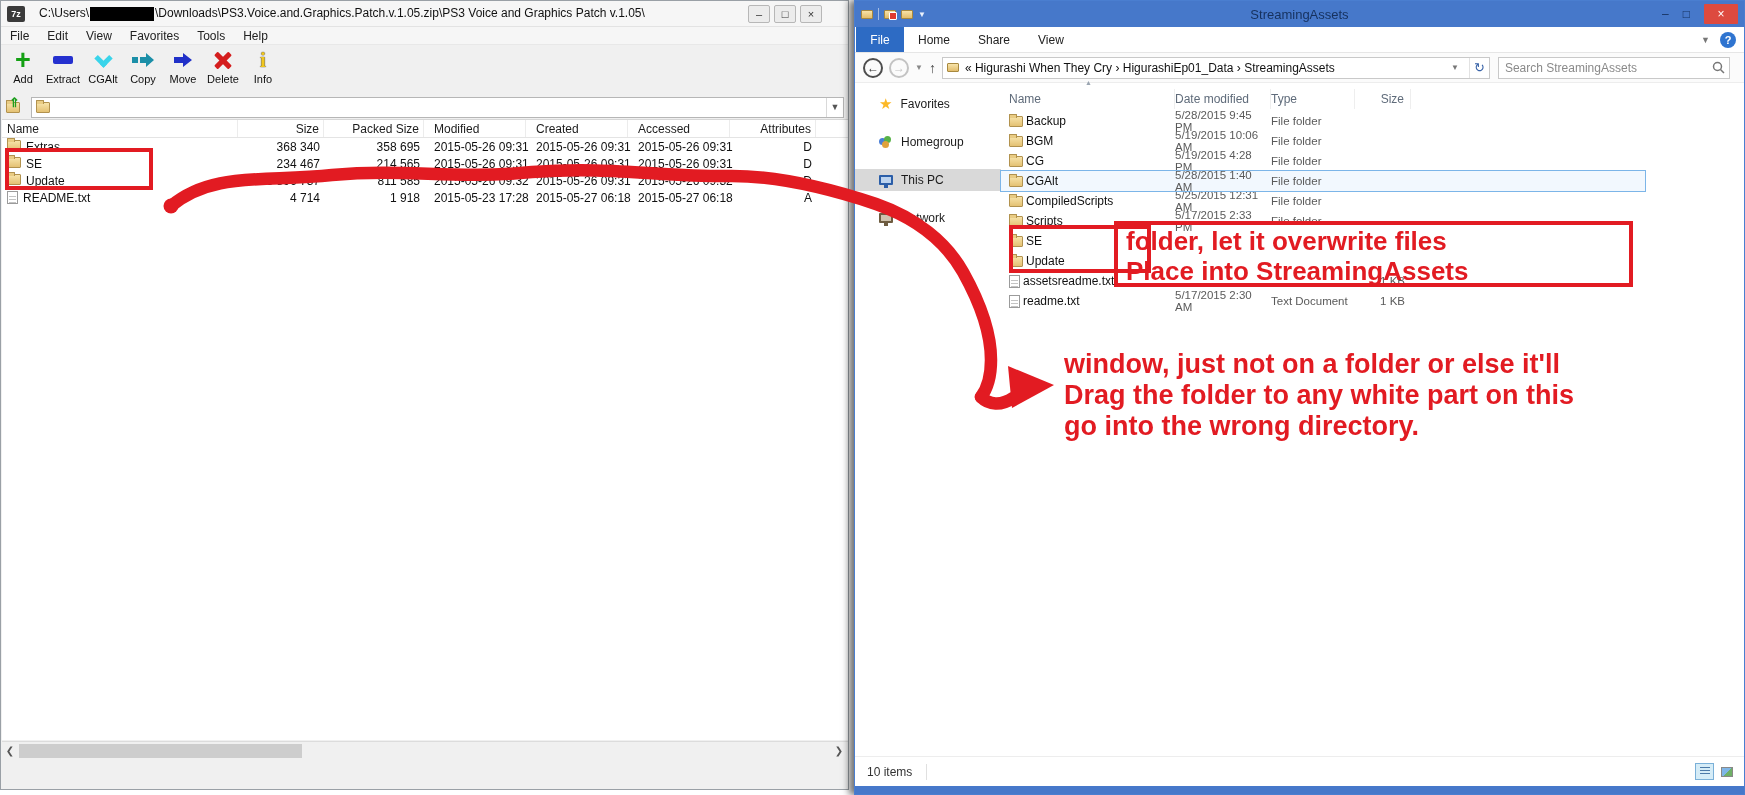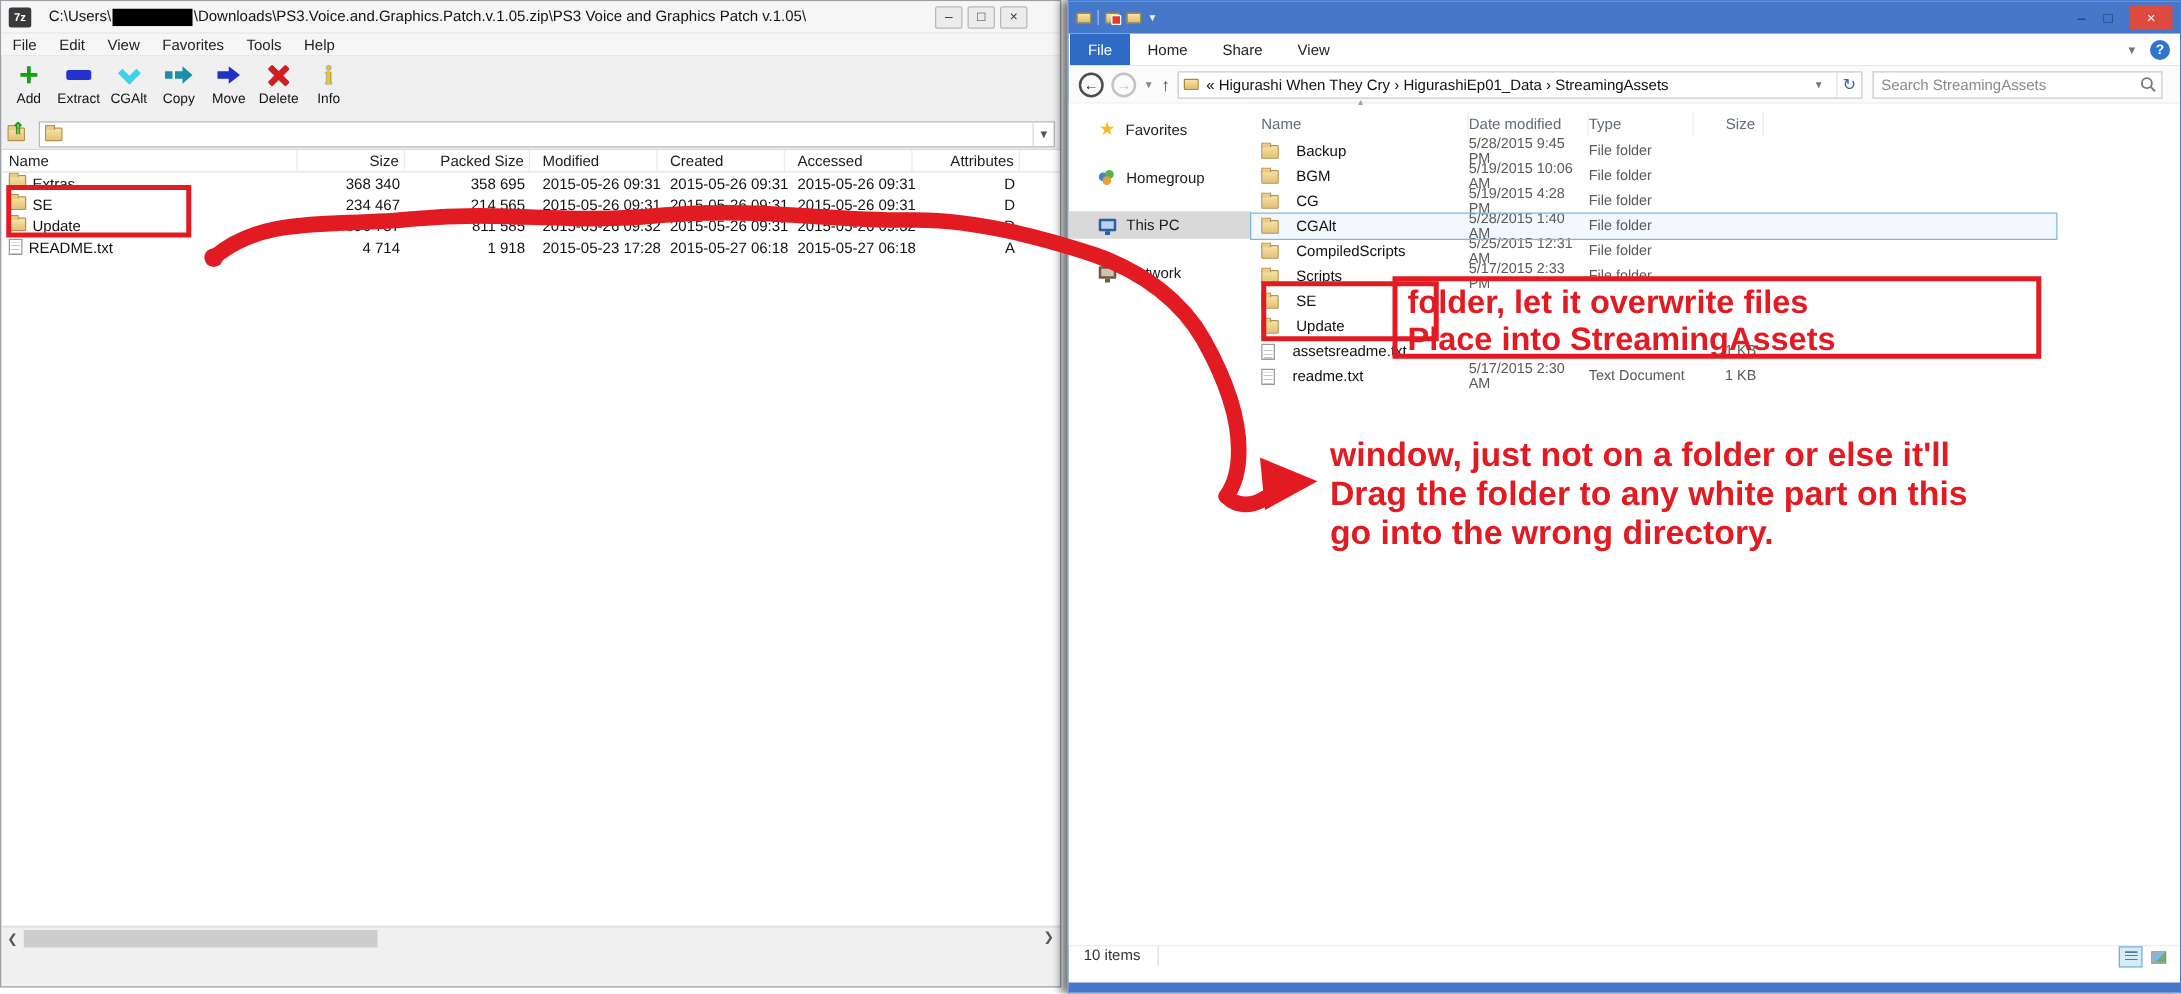--- a/index.html
+++ b/index.html
@@ -129,25 +129,25 @@
   .rfiles{position:absolute;left:146px;top:0;right:0;bottom:0;}
   .rhead{position:absolute;left:0;top:6px;right:0;height:20px;display:flex;color:#5f6b7a;}
   .rhead>div{border-right:1px solid #eeeeee;display:flex;align-items:center;}
   .sortmark{position:absolute;left:84px;top:-4px;color:#9aa5b1;font-size:7px;}
   .rc-name{width:174px;padding-left:8px;}
   .rc-date{width:96px;}
   .rc-type{width:84px;}
   .rc-size{width:56px;justify-content:flex-end;padding-right:6px;text-align:right;display:flex;}
   .rrows{position:absolute;left:0;top:28px;right:0;bottom:0;}
   .rrow{display:flex;align-items:center;height:20px;width:644px;}
-  .rrow .rc-name{display:flex;align-items:center;gap:14px;}
+  .rrow .rc-name{display:flex;align-items:center;gap:3px;}
   .rrow .rc-date,.rrow .rc-type,.rrow .rc-size{font-size:11.5px;color:#5a5a5a;}
   .rrow.sel{background:#f2f8fe;outline:1px solid #7cb5e8;}
   .rw-status{position:absolute;left:0;bottom:8px;right:0;height:30px;border-top:1px solid #ededed;
-             display:flex;align-items:flex-start;padding-left:12px;color:#333;background:#fff;}
+             display:flex;align-items:center;padding-left:12px;color:#333;background:#fff;}
   .rw-status .vdiv{width:1px;height:16px;background:#e0e0e0;margin-left:14px;}
   .viewbtns{margin-left:auto;display:flex;gap:3px;padding-right:8px;}
   .vbtn{width:19px;height:17px;display:flex;align-items:center;justify-content:center;}
   .vbtn.sel{background:#d5ecf7;border:1px solid #7ab0d8;}
   .vlist{width:10px;height:9px;background:repeating-linear-gradient(to bottom,#4c7aa8 0 1px,transparent 1px 3px);}
   .vimg{width:12px;height:10px;background:linear-gradient(135deg,#7fb6e8 0 55%,#6fb067 55%);border:1px solid #888;}
   .rw-bottom{position:absolute;left:0;bottom:0;right:0;height:8px;background:#4678ca;}
 
   
   .red-box{position:absolute;border:4px solid #e21b22;z-index:60;}
@@ -312,20 +312,21 @@
 
   <div class="rw">
     <div class="rw-title">
       <span class="qat">
         <span class="mini-fold"></span>
         <span class="sep"></span>
         <span class="mini-fold red"></span>
         <span class="mini-fold"></span>
         <span class="chev">▼</span>
       </span>
+      <span class="rw-title-text">StreamingAssets</span>
       <span class="rw-caption">
         <span class="g">–</span>
         <span class="g">□</span>
         <span class="rw-close">×</span>
       </span>
     </div>
     <div class="rw-tabs">
       <span class="tab-file">File</span>
       <span class="tab">Home</span>
       <span class="tab">Share</span>

